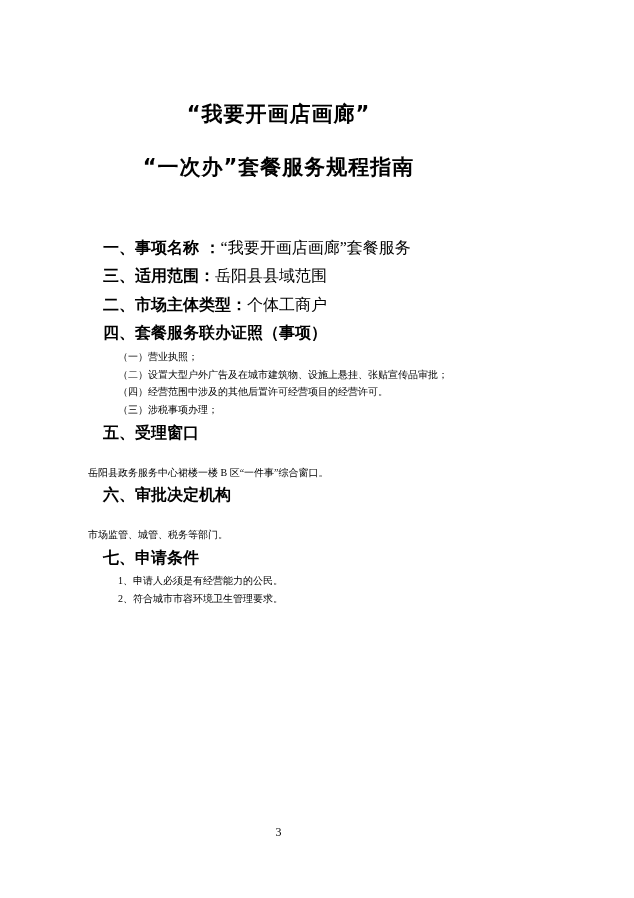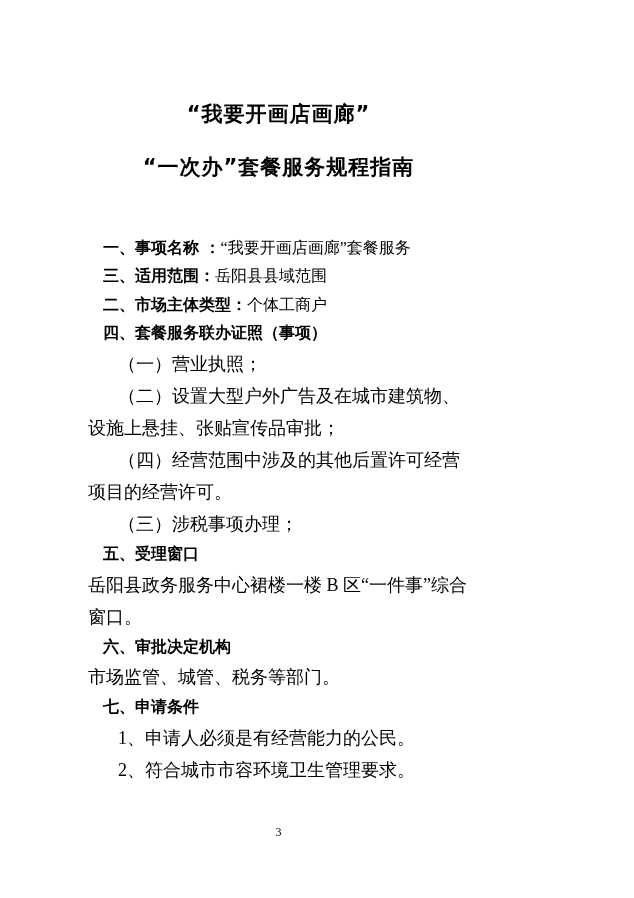--- a/index.html
+++ b/index.html
@@ -35,38 +35,39 @@
   }
   .doc-title.second {
     margin-bottom: 0;
   }
   .body-block {
     margin-top: 56px;
   }
   p {
     margin: 0;
     padding: 0;
-    font-size: 18px;
+    font-size: 10px;
     line-height: 1.78;
   }
   .section-head {
     font-family: "DejaVu Sans", "Liberation Sans", sans-serif;
     font-weight: bold;
     font-size: 16px;
     line-height: 1.78;
   }
   .section-head .val {
     font-family: "Liberation Serif", "DejaVu Serif", serif;
     font-weight: normal;
   }
   .indent1 {
     text-indent: 30px;
   }
   .plain {
     text-indent: 0;
+    margin-top: 16px;
   }
   .heading-only {
     text-indent: 15px;
   }
   .page-number {
     position: absolute;
     left: 0;
     right: 0;
     bottom: 58px;
     text-align: center;

